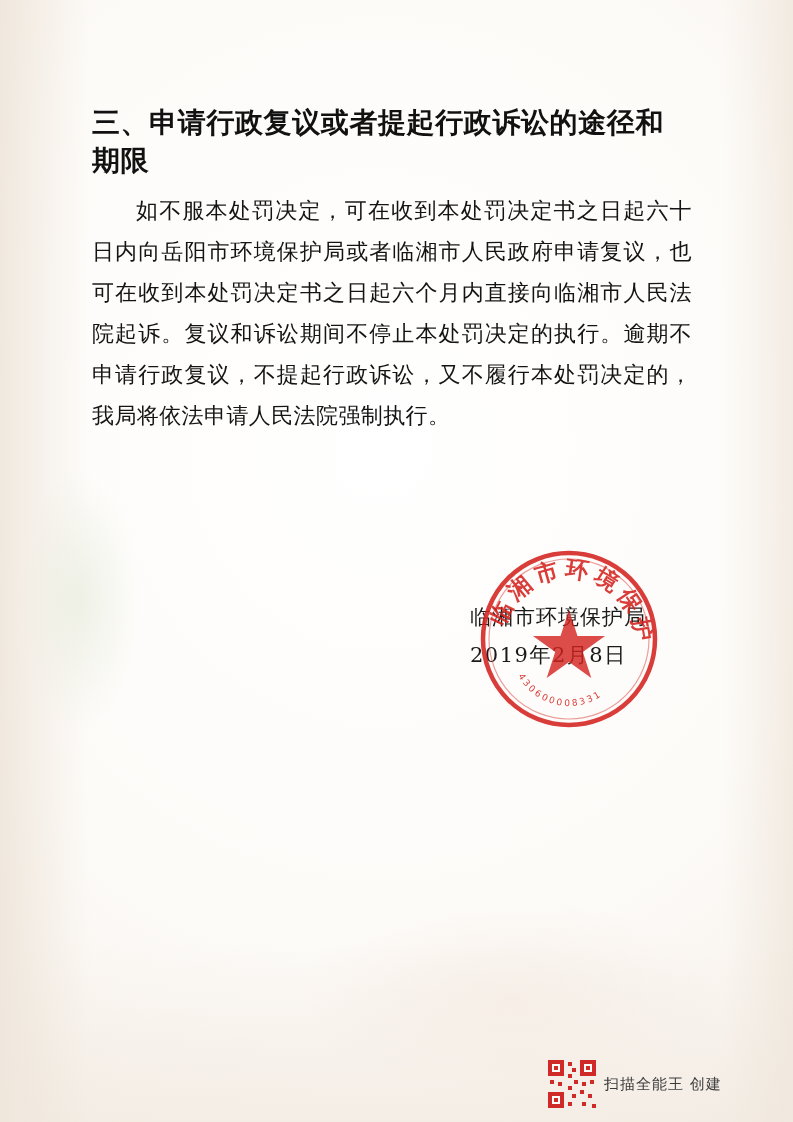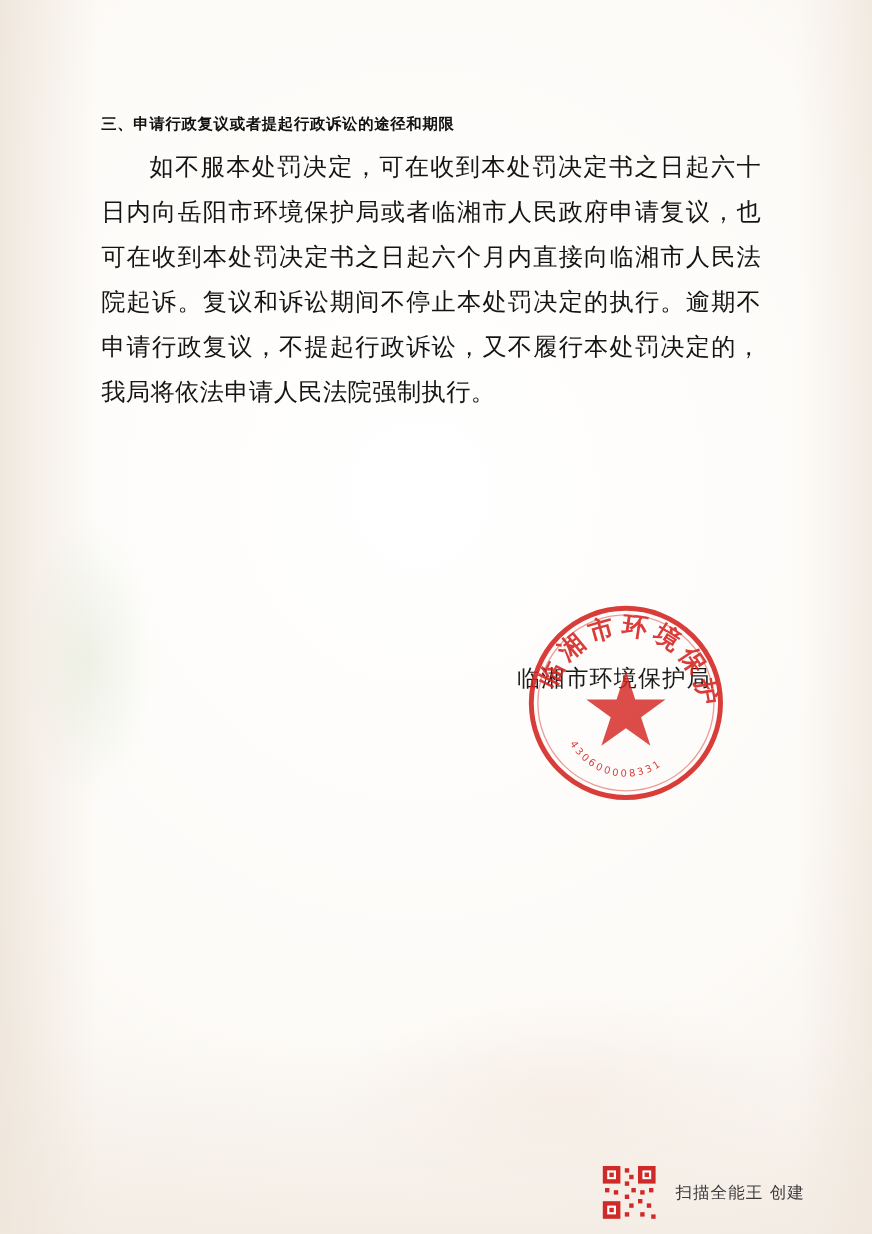--- a/index.html
+++ b/index.html
@@ -66,21 +66,21 @@
     letter-spacing: 0.5px;
     margin: 0 0 14px 0;
     white-space: nowrap;
   }
   .account-num {
     font-family: "DejaVu Serif", "Liberation Serif", serif;
     letter-spacing: 1.2px;
   }
 
   .heading {
-    font-size: 14px;
+    font-size: 28px;
     font-weight: bold;
     color: #111;
     margin: 0 0 10px 0;
     letter-spacing: 0.6px;
     text-indent: 0;
   }
 
   .body-para {
     font-size: 22px;
     color: #141414;
@@ -120,21 +120,21 @@
   }
   .seal svg { display: block; }
 
   
   .footer {
     position: absolute;
     left: 548px;
     top: 1060px;
     display: flex;
     align-items: center;
-    gap: 18px;
+    gap: 8px;
   }
   .qr {
     width: 48px;
     height: 48px;
     position: relative;
   }
   .qr .cell {
     position: absolute;
     background: #cf2a28;
   }
@@ -160,20 +160,21 @@
 
 
     <h2 class="heading">三、申请行政复议或者提起行政诉讼的途径和期限</h2>
 
     <p class="body-para">如不服本处罚决定，可在收到本处罚决定书之日起六十日内向岳阳市环境保护局或者临湘市人民政府申请复议，也可在收到本处罚决定书之日起六个月内直接向临湘市人民法院起诉。复议和诉讼期间不停止本处罚决定的执行。逾期不申请行政复议，不提起行政诉讼，又不履行本处罚决定的，我局将依法申请人民法院强制执行。</p>
 
   </div>
 
   <div class="sign-block">
     <div>临湘市环境保护局</div>
+    <div class="sign-date">2019年2月8日</div>
   </div>
 
   <div class="seal">
     <svg width="182" height="182" viewBox="0 0 182 182" xmlns="http://www.w3.org/2000/svg">
       <g fill="none" stroke="#d4231f" stroke-width="4.5">
         <circle cx="91" cy="91" r="86"></circle>
       </g>
       <circle cx="91" cy="91" r="80" fill="none" stroke="#d4231f" stroke-width="1.2" opacity="0.5"></circle>
 
       <polygon points="91,62 99.5,88 127,88 104.8,104 113.3,130 91,114 68.7,130 77.2,104 55,88 82.5,88" fill="#d4231f" opacity="0.92"></polygon>

